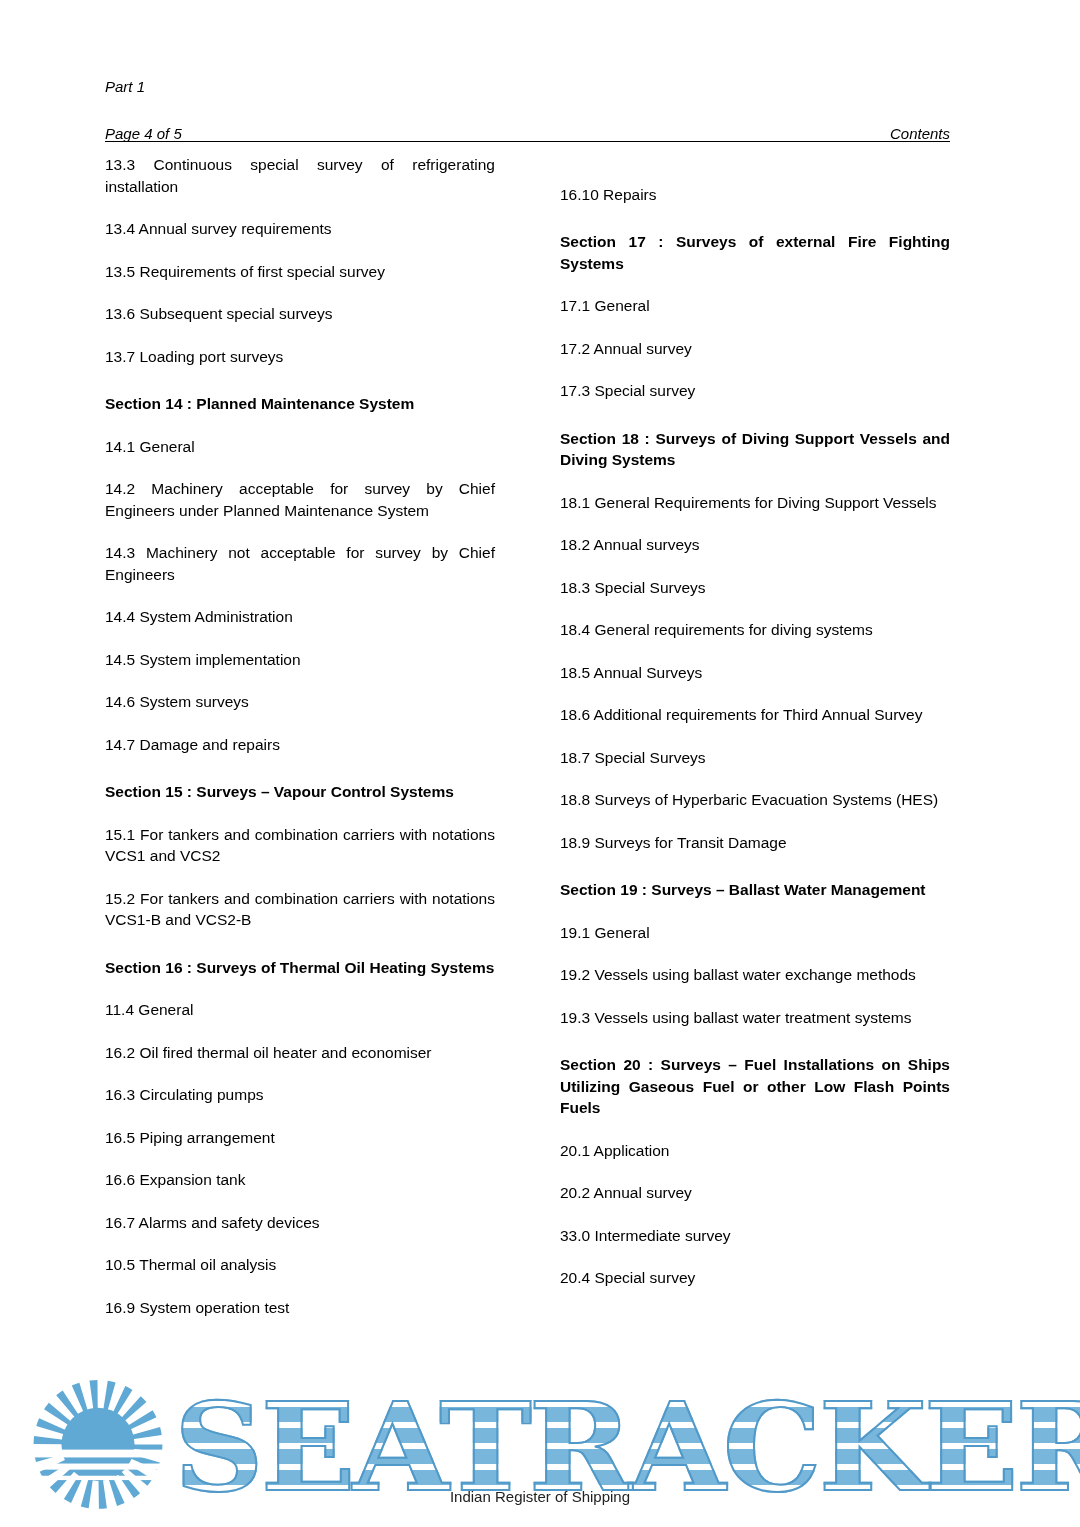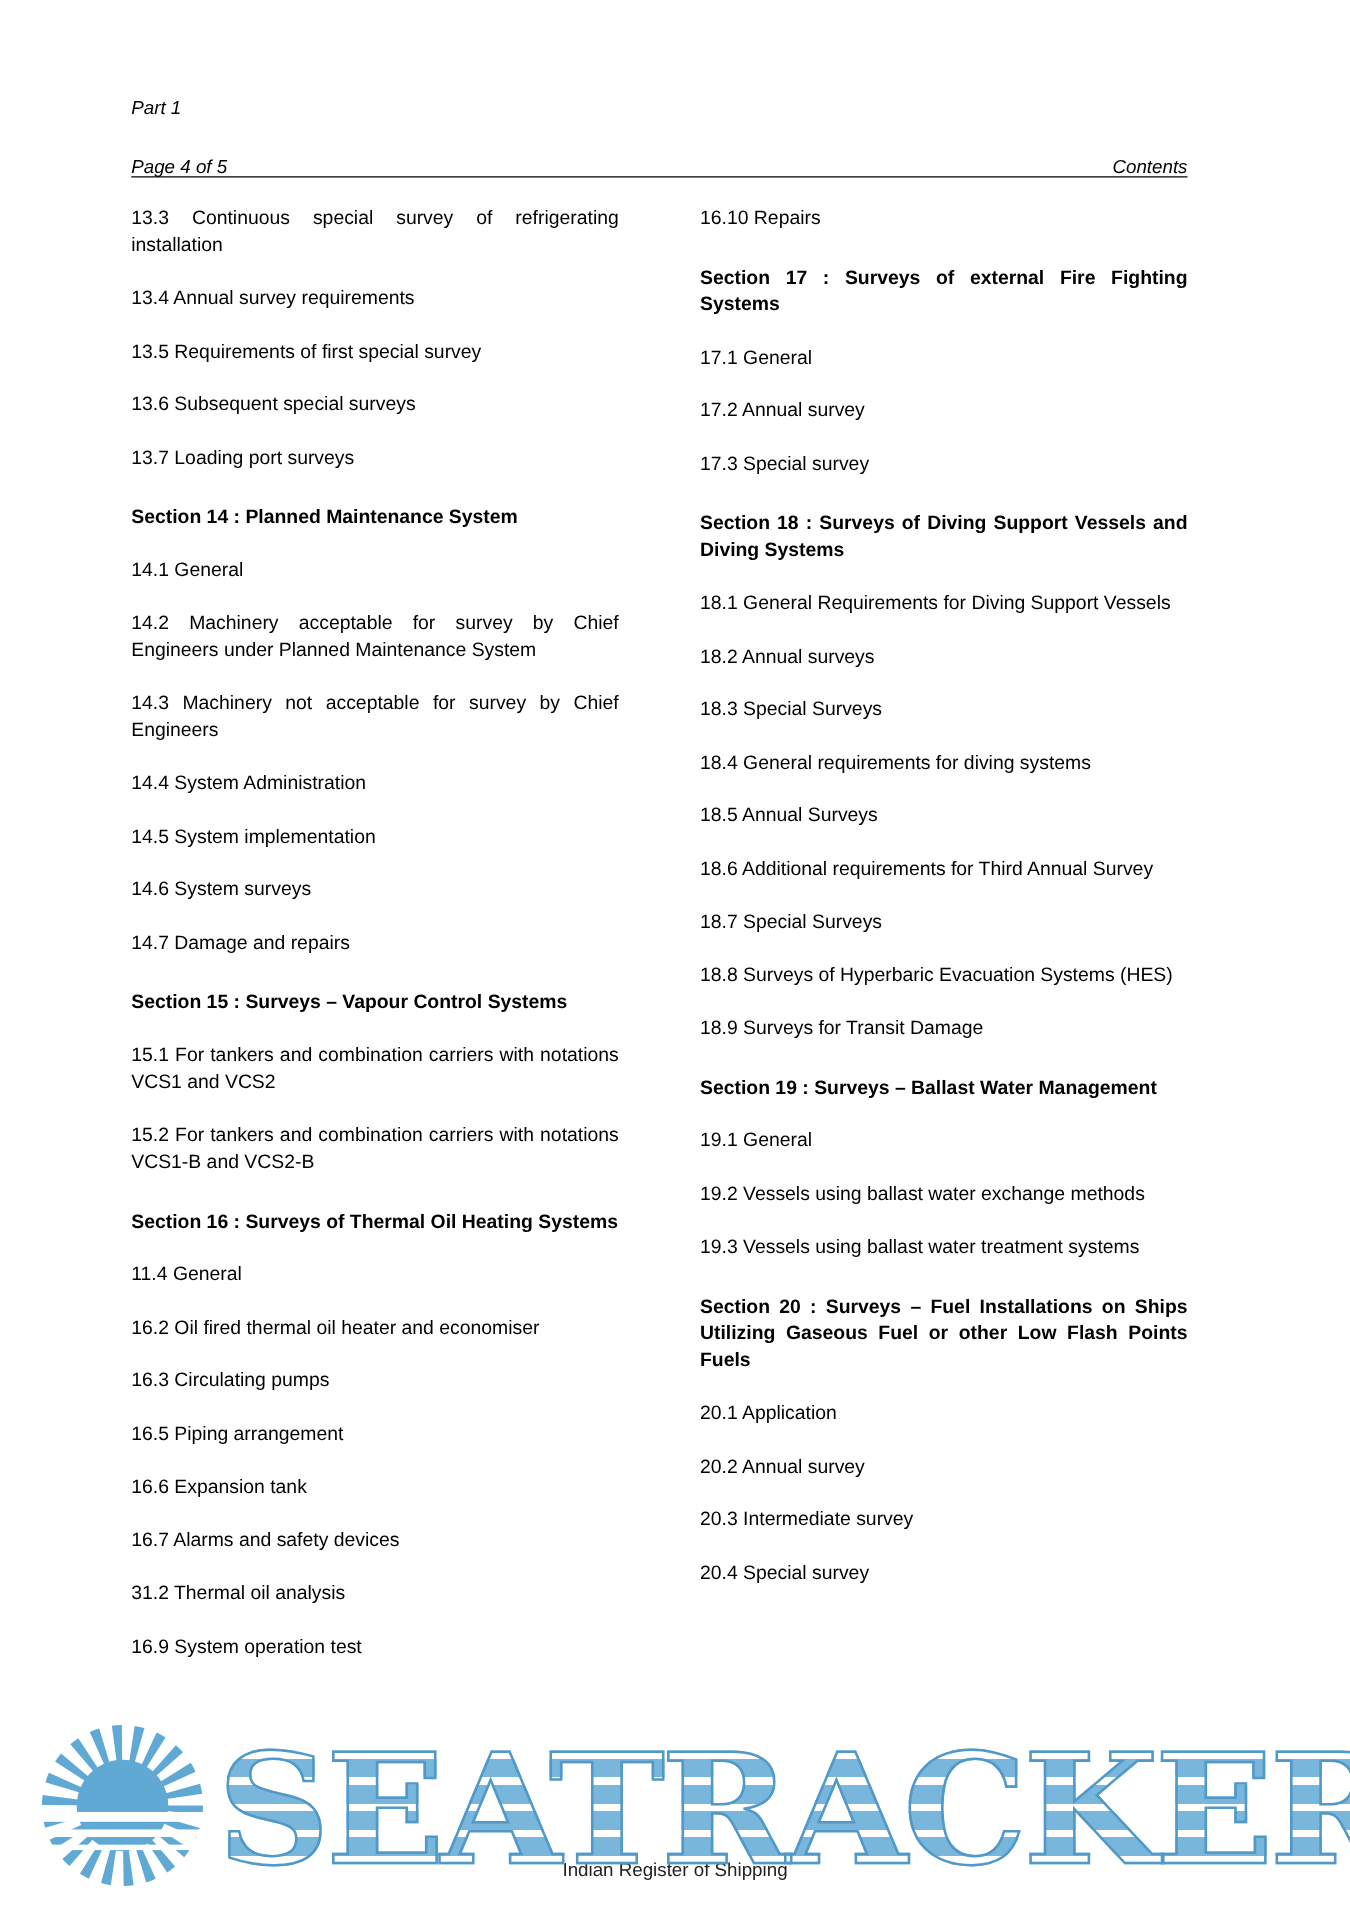--- a/index.html
+++ b/index.html
@@ -32,25 +32,26 @@
   }
   .rule {
     position: absolute;
     top: 141px;
     left: 105px;
     right: 130px;
     border-top: 1.6px solid #000000;
   }
   .columns {
     position: absolute;
-    top: 164px;
+    top: 154px;
     left: 105px;
     right: 130px;
     display: flex;
     gap: 65px;
+    align-items: center;
   }
   .col { width: 390px; }
   .toc-entry {
     margin: 0 0 21px 0;
     font-size: 15.5px;
     line-height: 21.5px;
     text-align: justify;
   }
   .toc-entry.section {
     font-weight: bold;
@@ -129,21 +130,21 @@
         <p class="toc-entry section">Section 15 : Surveys – Vapour Control Systems</p>
         <p class="toc-entry">15.1 For tankers and combination carriers with notations VCS1 and VCS2</p>
         <p class="toc-entry">15.2 For tankers and combination carriers with notations VCS1-B and VCS2-B</p>
         <p class="toc-entry section">Section 16 : Surveys of Thermal Oil Heating Systems</p>
         <p class="toc-entry">11.4 General</p>
         <p class="toc-entry">16.2 Oil fired thermal oil heater and economiser</p>
         <p class="toc-entry">16.3 Circulating pumps</p>
         <p class="toc-entry">16.5 Piping arrangement</p>
         <p class="toc-entry">16.6 Expansion tank</p>
         <p class="toc-entry">16.7 Alarms and safety devices</p>
-        <p class="toc-entry">31.2 Thermal oil analysis</p>
+        <p class="toc-entry">10.5 Thermal oil analysis</p>
         <p class="toc-entry">16.9 System operation test</p>
       </div>
     <div class="col">
         <p class="toc-entry">16.10 Repairs</p>
         <p class="toc-entry section">Section 17 : Surveys of external Fire Fighting Systems</p>
         <p class="toc-entry">17.1 General</p>
         <p class="toc-entry">17.2 Annual survey</p>
         <p class="toc-entry">17.3 Special survey</p>
         <p class="toc-entry section">Section 18 : Surveys of Diving Support Vessels and Diving Systems</p>
         <p class="toc-entry">18.1 General Requirements for Diving Support Vessels</p>
@@ -155,21 +156,21 @@
         <p class="toc-entry">18.7 Special Surveys</p>
         <p class="toc-entry">18.8 Surveys of Hyperbaric Evacuation Systems (HES)</p>
         <p class="toc-entry">18.9 Surveys for Transit Damage</p>
         <p class="toc-entry section">Section 19 : Surveys – Ballast Water Management</p>
         <p class="toc-entry">19.1 General</p>
         <p class="toc-entry">19.2 Vessels using ballast water exchange methods</p>
         <p class="toc-entry">19.3 Vessels using ballast water treatment systems</p>
         <p class="toc-entry section">Section 20 : Surveys – Fuel Installations on Ships Utilizing Gaseous Fuel or other Low Flash Points Fuels</p>
         <p class="toc-entry">20.1 Application</p>
         <p class="toc-entry">20.2 Annual survey</p>
-        <p class="toc-entry">20.3 Intermediate survey</p>
+        <p class="toc-entry">33.0 Intermediate survey</p>
         <p class="toc-entry">20.4 Special survey</p>
       </div>
   </div>
 
   <div class="footer">Indian Register of Shipping</div>
 
   <div class="watermark">
     <svg class="watermark-sun" width="160" height="148" viewBox="0 0 170 170" aria-hidden="true">
       <circle cx="85" cy="82" r="56" fill="none" stroke="#5fa9d4" stroke-width="36" stroke-dasharray="7 9"></circle>
       <circle cx="85" cy="82" r="42" fill="#5fa9d4"></circle>

